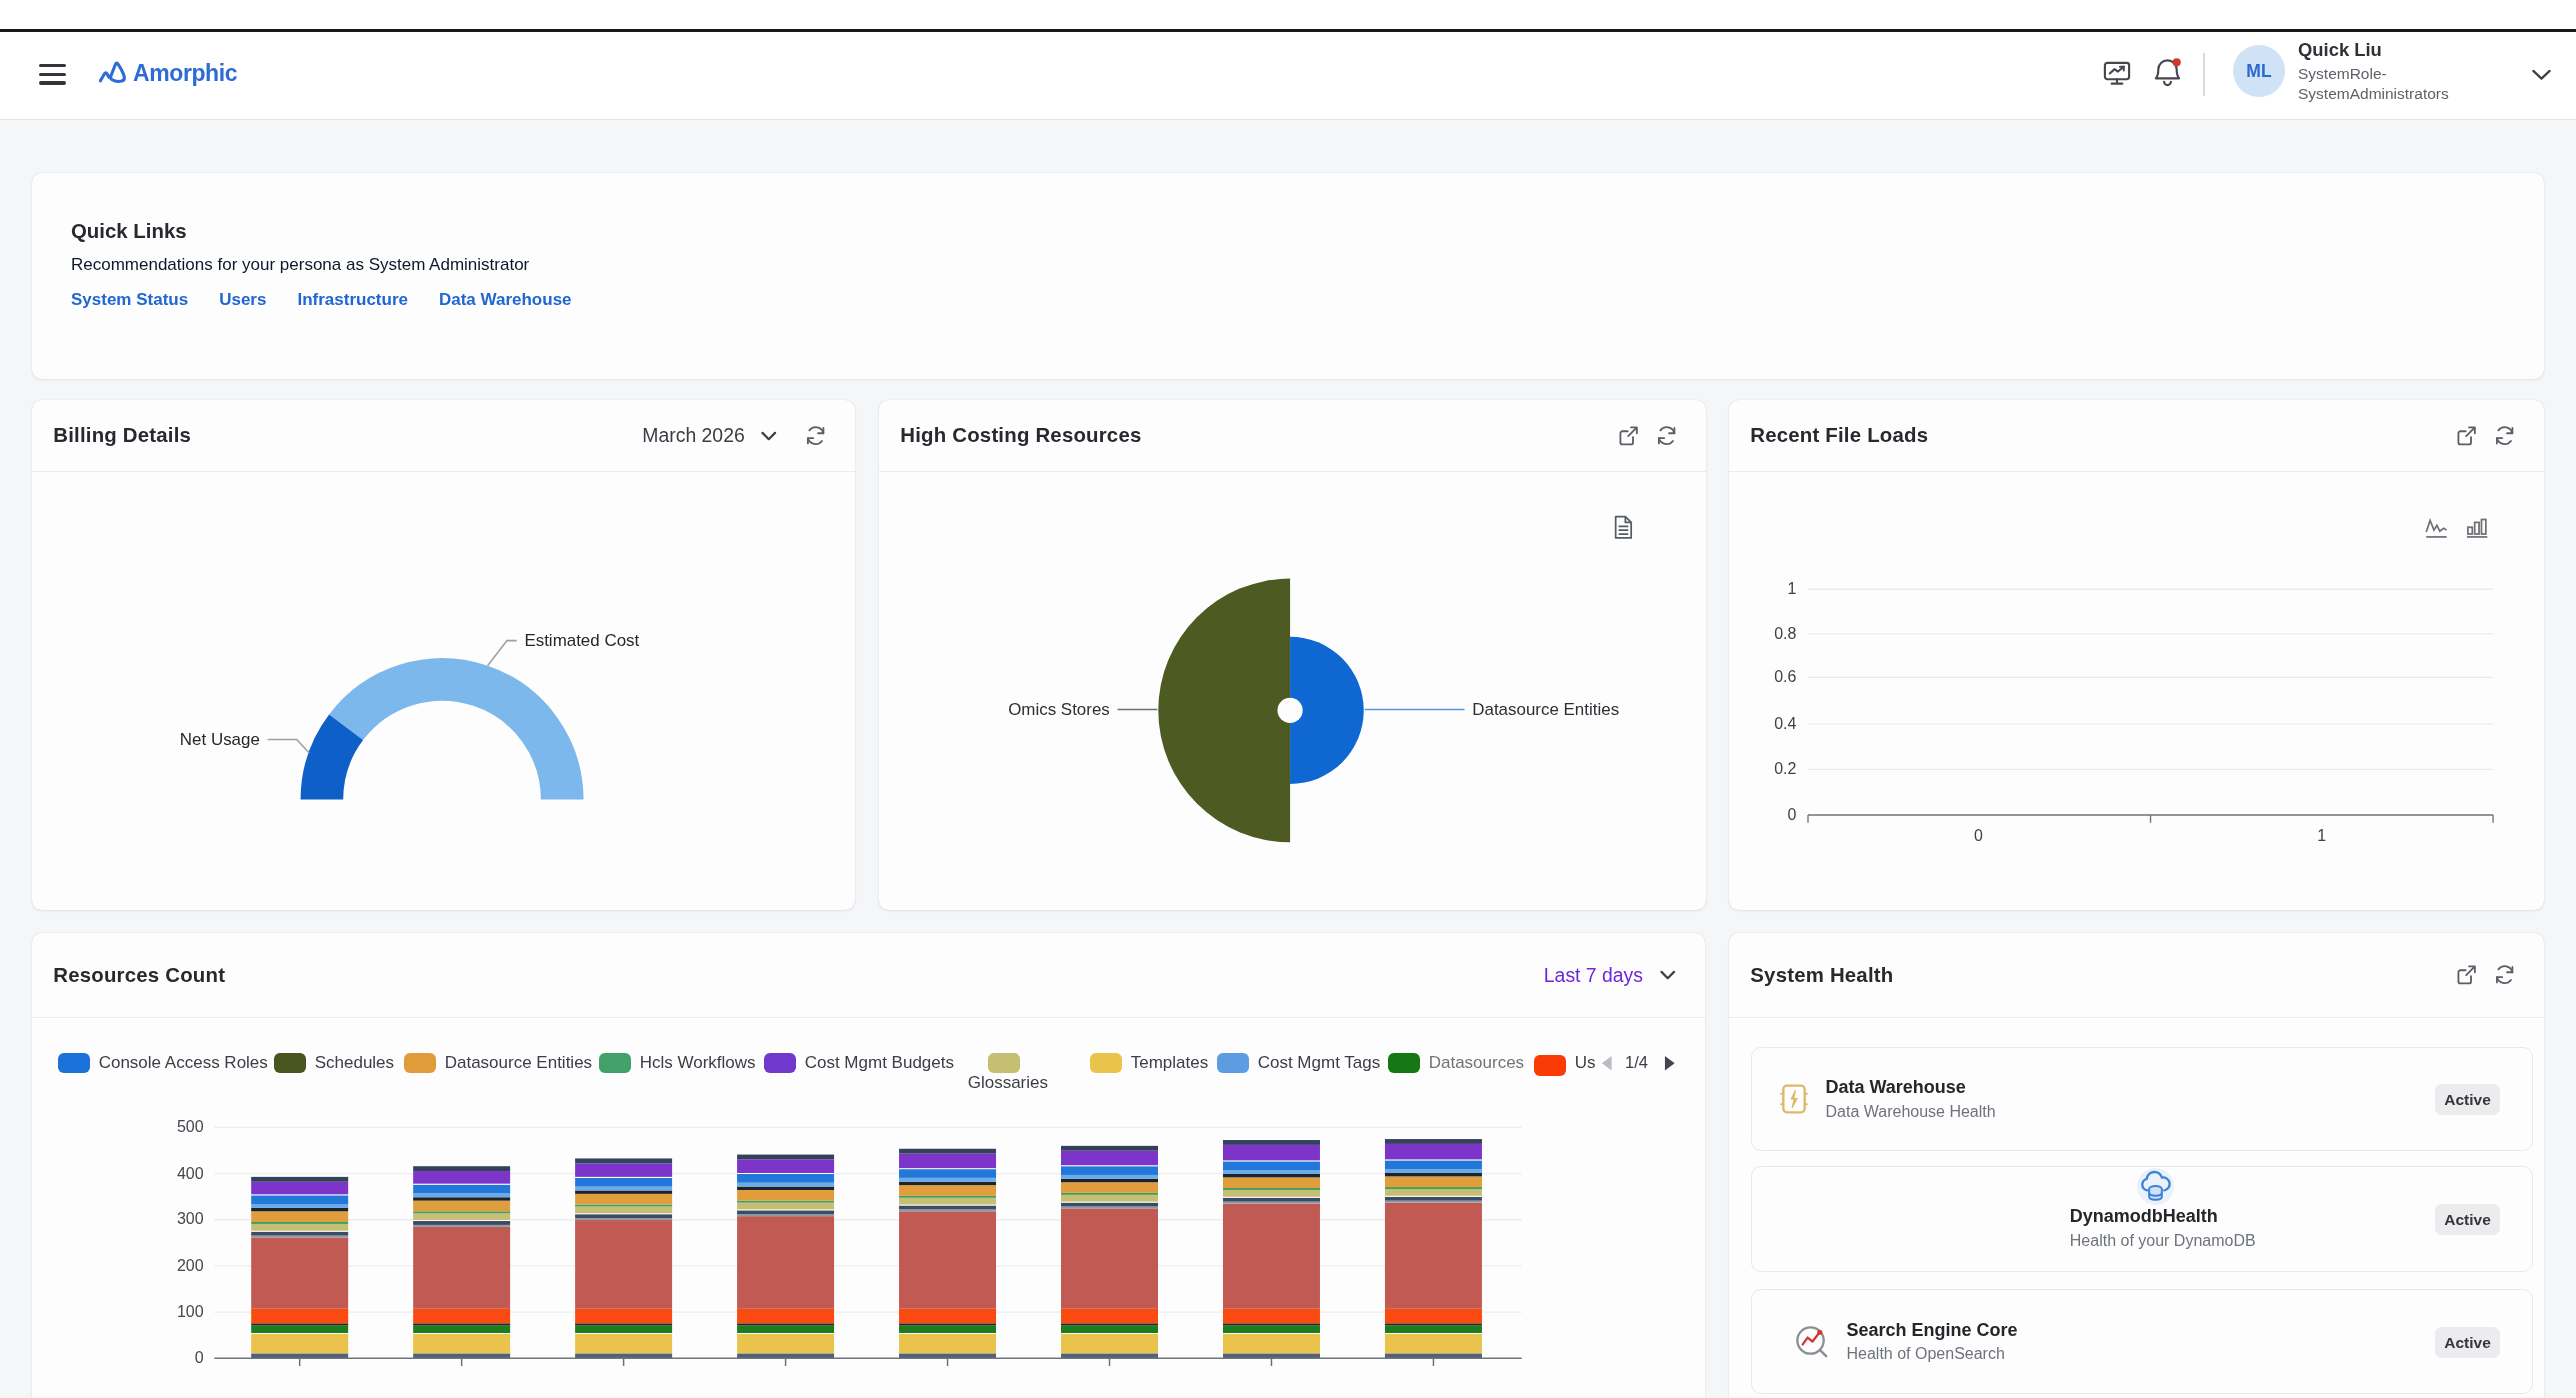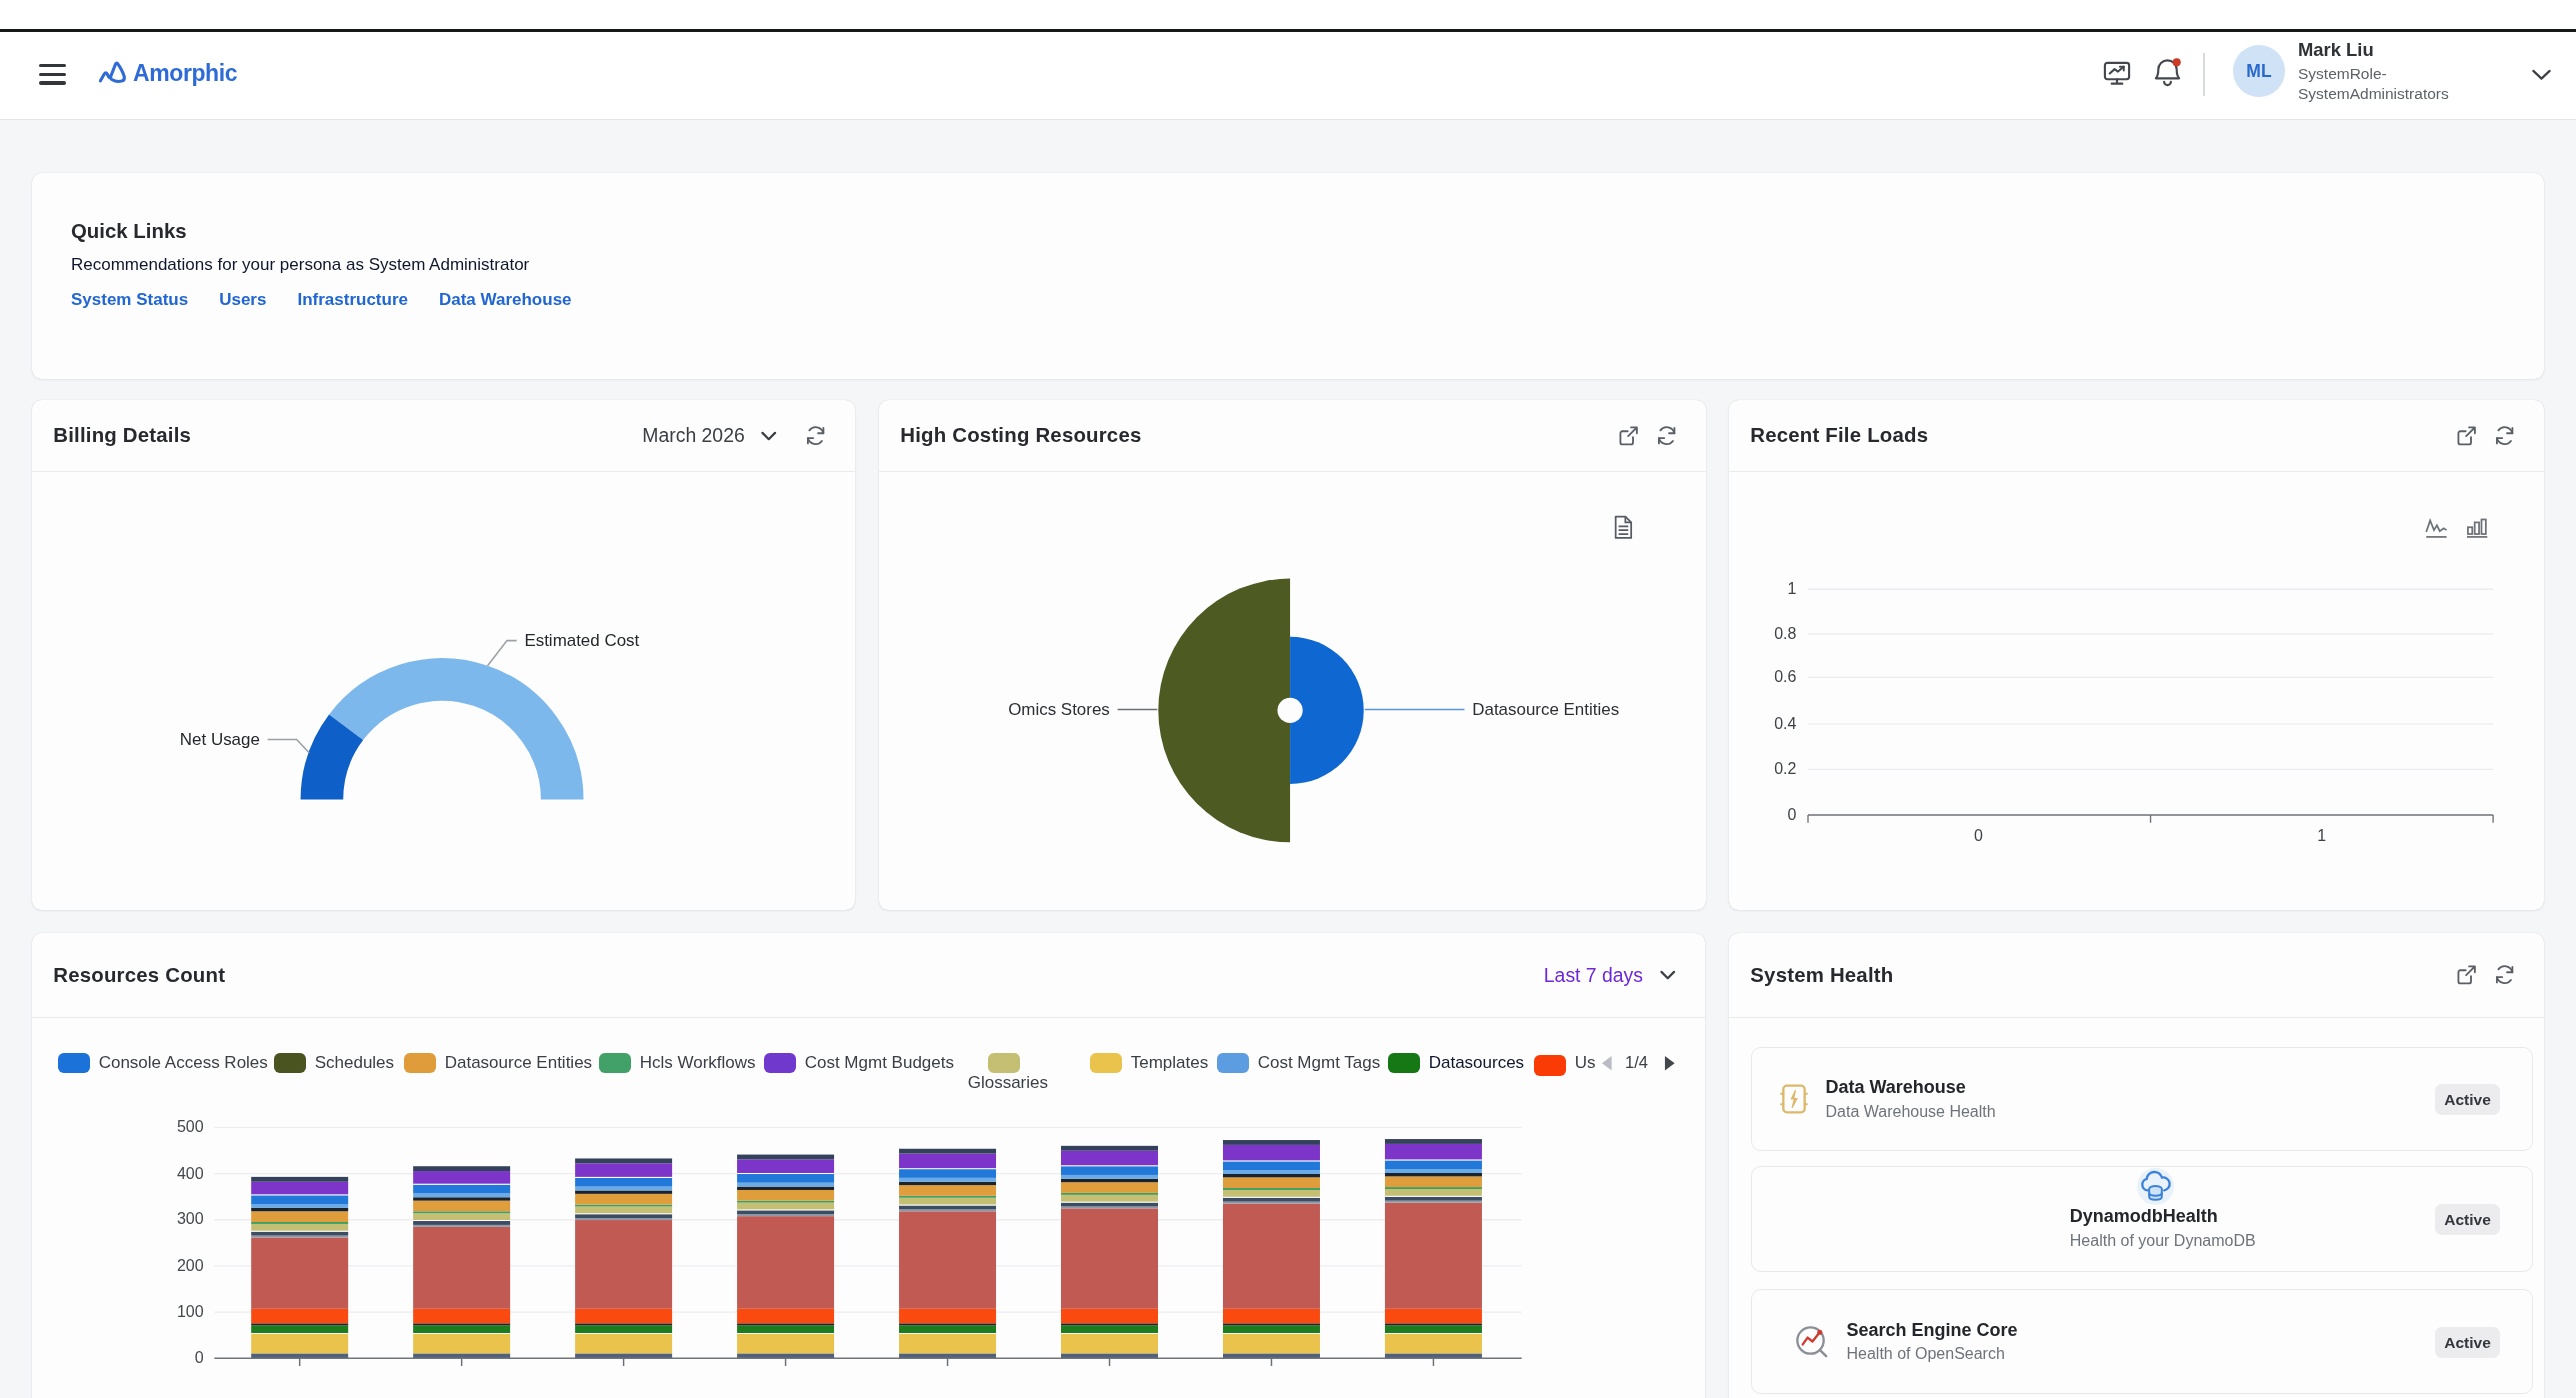--- a/index.html
+++ b/index.html
@@ -37,21 +37,21 @@
   <svg class="abs" style="left:2152px;top:24px;" width="31" height="33" viewBox="0 0 32 34" fill="none">
     <path d="M16 4.5 a9.5 9.5 0 0 1 9.5 9.5 c0 6.5 2.5 9 2.5 9 H4 c0 0 2.5 -2.5 2.5 -9 A9.5 9.5 0 0 1 16 4.5 Z" stroke="#44474d" stroke-width="2.2" stroke-linejoin="round"></path>
     <path d="M12.5 26.5 a3.5 3.5 0 0 0 7 0" stroke="#44474d" stroke-width="2.2" stroke-linecap="round"></path>
     <circle cx="25.5" cy="6.5" r="4.2" fill="#cc3b28"></circle>
   </svg>
 
   <div class="abs" style="left:2203px;top:21.3px;width:1.9px;height:43px;background:#d8dade;"></div>
 
   <div class="abs" style="left:2233px;top:13.6px;width:52px;height:52px;border-radius:50%;background:#cfe2f6;display:flex;align-items:center;justify-content:center;font-weight:bold;font-size:17.5px;color:#2a6ace;">ML</div>
   <div class="abs" style="left:2298px;top:6.8px;">
-    <div style="font-size:18.4px;font-weight:bold;color:#2e3237;">Mark Liu</div>
+    <div style="font-size:18.4px;font-weight:bold;color:#2e3237;">Quick Liu</div>
     <div style="font-size:15.5px;color:#5d6269;margin-top:2.9px;line-height:20px;">SystemRole-<br>SystemAdministrators</div>
   </div>
   <svg class="abs" style="left:2530px;top:35px;" width="23" height="15.5" viewBox="0 0 24 16" fill="none" stroke="#3c4045" stroke-width="2.3" stroke-linecap="round" stroke-linejoin="round">
         <path d="M3.5 4 L12 12 L20.5 4"></path>
       </svg>
 </div>
 <div class="card" style="left:32px;top:173px;width:2512px;height:206px;padding:47px 39px 0;">
   <div style="font-size:20.4px;font-weight:bold;color:#27292e;">Quick Links</div>
   <div style="font-size:17px;color:#0f172a;margin-top:11.6px;">Recommendations for your persona as System Administrator</div>
   <div style="margin-top:15px;font-size:17px;font-weight:bold;color:#2166d1;">
@@ -186,21 +186,21 @@
         <div class="abs" style="left:1032px;top:0;display:flex;align-items:center;">
           <div style="width:32px;height:20.4px;border-radius:5.8px;background:#eac34c;"></div>
           <div style="margin-left:8.7px;font-size:17px;color:#3a3e45;white-space:nowrap;">Templates</div>
         </div>
         <div class="abs" style="left:1159px;top:0;display:flex;align-items:center;">
           <div style="width:32px;height:20.4px;border-radius:5.8px;background:#5c9de2;"></div>
           <div style="margin-left:8.7px;font-size:17px;color:#3a3e45;white-space:nowrap;">Cost Mgmt Tags</div>
         </div>
         <div class="abs" style="left:1330px;top:0;display:flex;align-items:center;">
           <div style="width:32px;height:20.4px;border-radius:5.8px;background:#157815;"></div>
-          <div style="margin-left:8.7px;font-size:17px;color:#0f172a;white-space:nowrap;">Datasources</div>
+          <div style="margin-left:8.7px;font-size:17px;color:#737373;white-space:nowrap;">Datasources</div>
         </div>
         <div class="abs" style="left:1476px;top:0;display:flex;align-items:center;">
           <div style="width:32px;height:20.4px;border-radius:5.8px;background:#fb3b05;"></div>
           <div style="margin-left:8.7px;font-size:17px;color:#3a3e45;white-space:nowrap;"><span style="display:inline-block;width:24px;overflow:hidden;white-space:nowrap;">Us</span></div>
         </div>
         <svg class="abs" style="left:1542px;top:1.9px;" width="13.6" height="16.5" viewBox="0 0 14 17">
           <path d="M12 1 L2 8.5 L12 16 Z" fill="#b9bdc3"></path>
         </svg>
         <div class="abs" style="left:1567px;top:0px;font-size:16.5px;color:#3a3e45;">1/4</div>
         <svg class="abs" style="left:1605px;top:1.9px;" width="13.6" height="16.5" viewBox="0 0 14 17">

